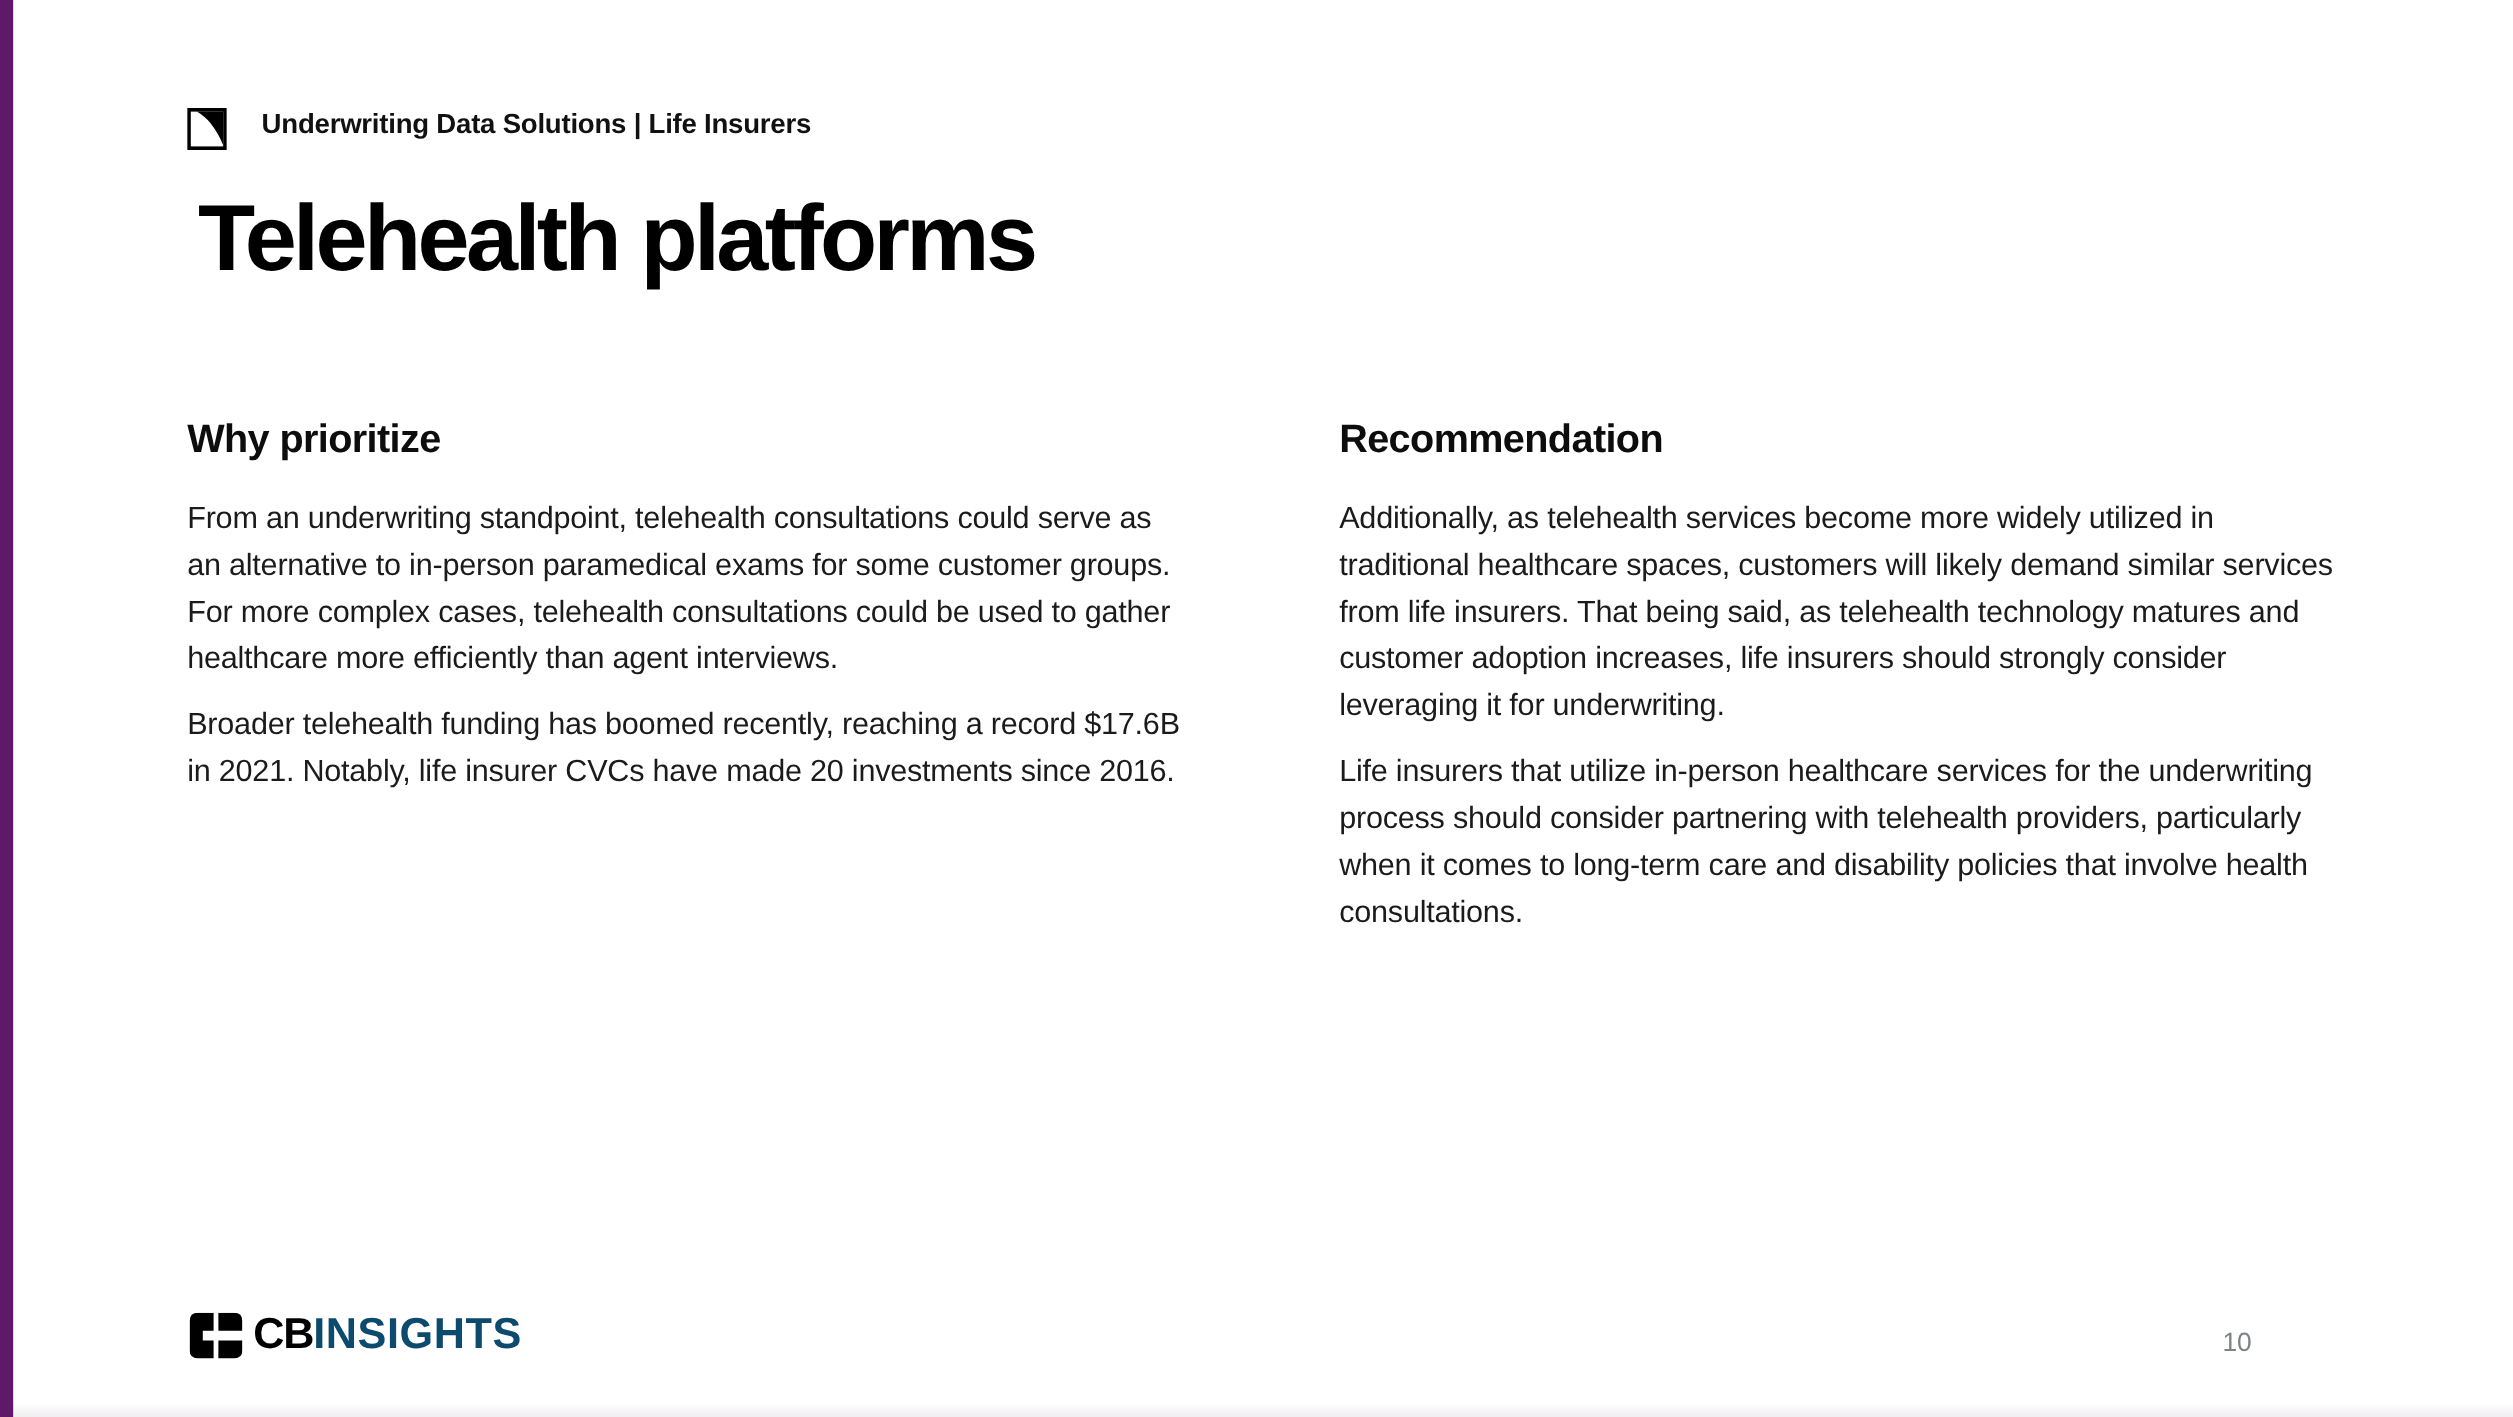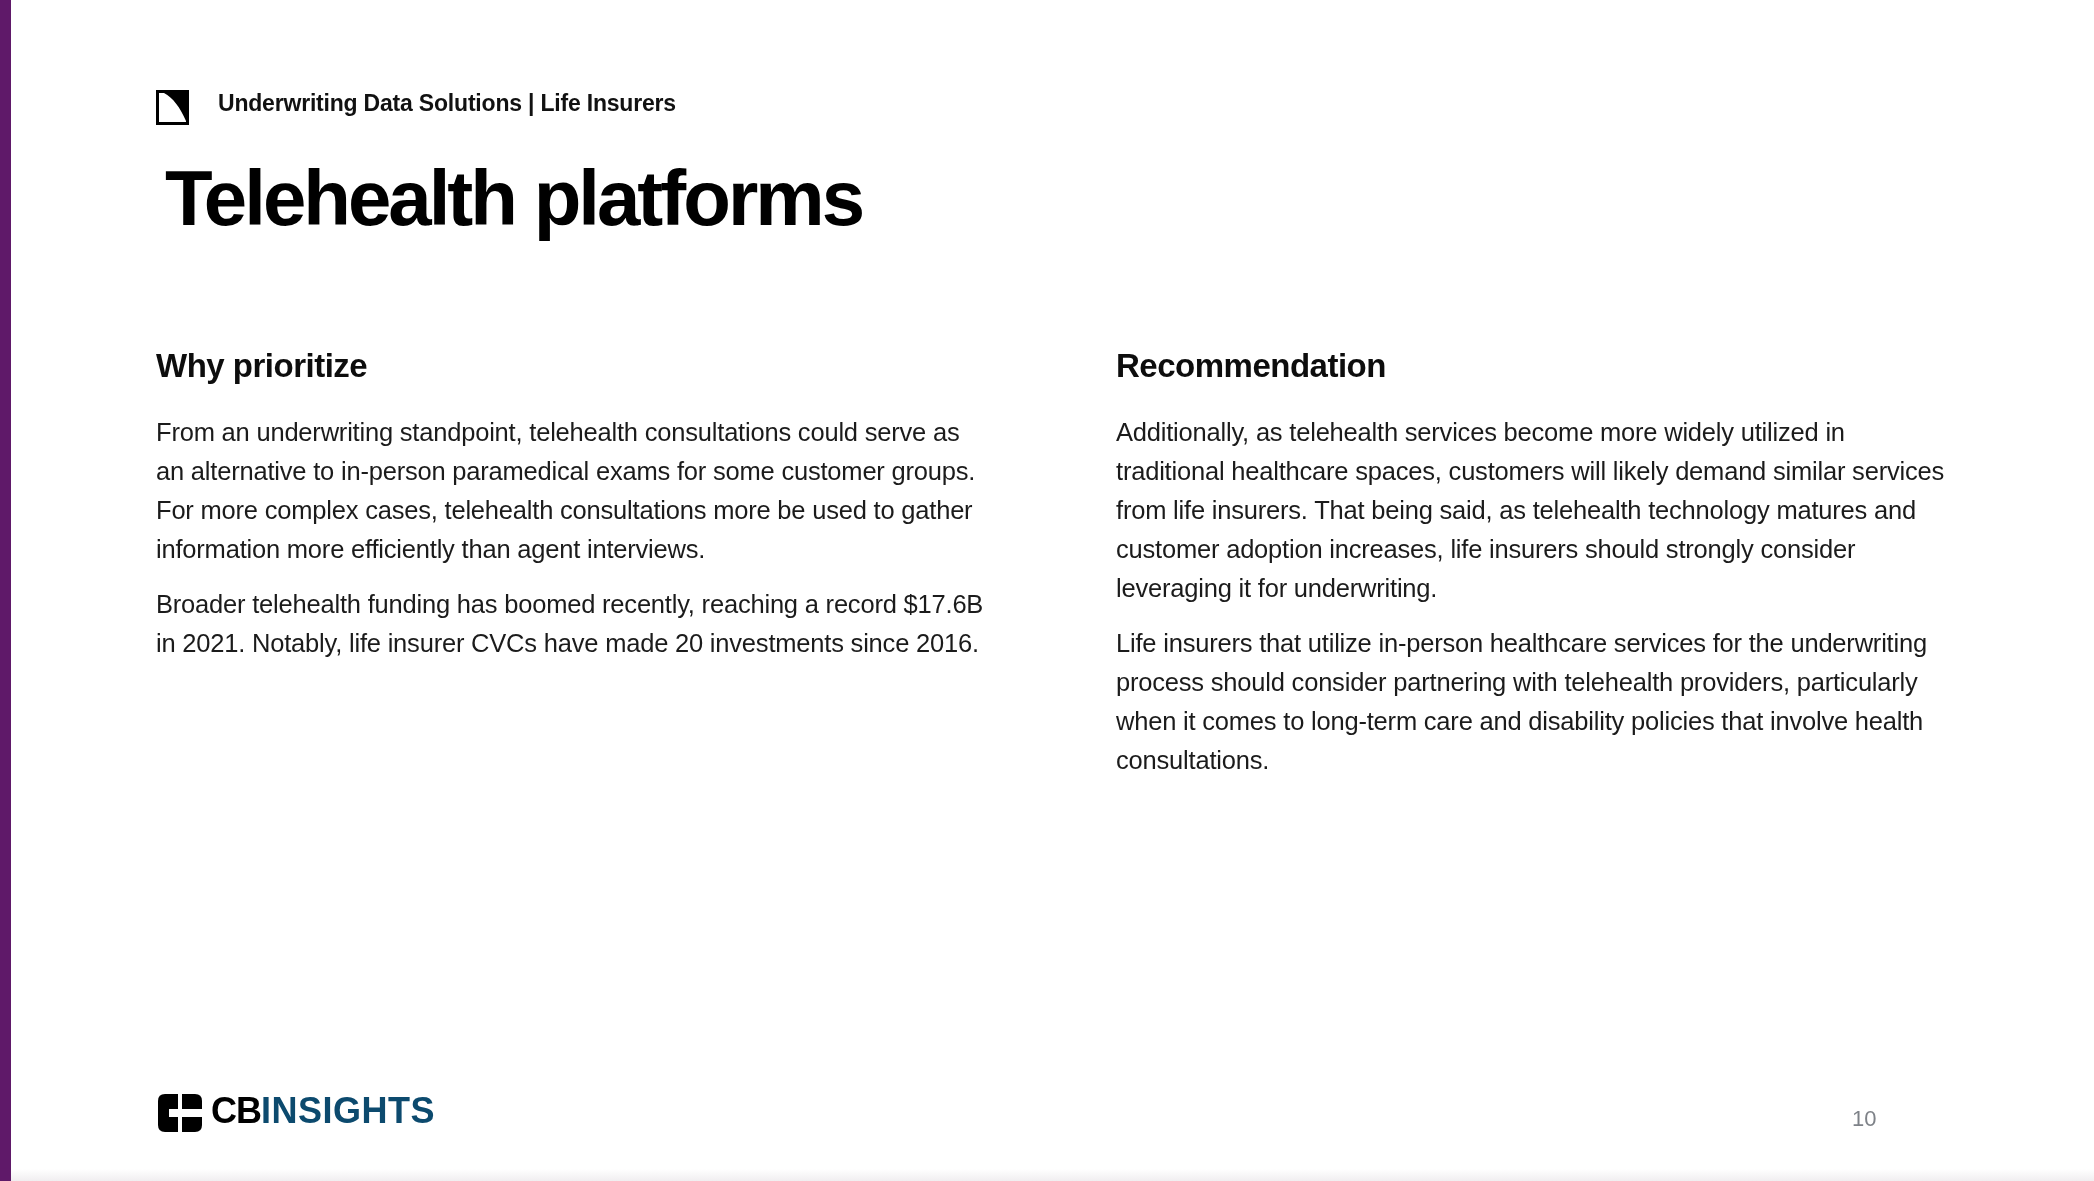--- a/index.html
+++ b/index.html
@@ -85,21 +85,21 @@
     </span>
     <span class="eyebrow-text">Underwriting Data Solutions | Life Insurers</span>
   </header>
 
   <h1 class="title">Telehealth platforms</h1>
 
   <main class="columns">
 
     <section class="col">
       <h2 class="col-heading">Why prioritize</h2>
-      <p>From an underwriting standpoint, telehealth consultations could serve as an alternative to in-person paramedical exams for some customer groups. For more complex cases, telehealth consultations more be used to gather information more efficiently than agent interviews.</p>
+      <p>From an underwriting standpoint, telehealth consultations could serve as an alternative to in-person paramedical exams for some customer groups. For more complex cases, telehealth consultations could be used to gather healthcare more efficiently than agent interviews.</p>
       <p>Broader telehealth funding has boomed recently, reaching a record $17.6B in 2021. Notably, life insurer CVCs have made 20 investments since 2016.</p>
     </section>
 
     <section class="col">
       <h2 class="col-heading">Recommendation</h2>
       <p>Additionally, as telehealth services become more widely utilized in traditional healthcare spaces, customers will likely demand similar services from life insurers. That being said, as telehealth technology matures and customer adoption increases, life insurers should strongly consider leveraging it for underwriting.</p>
       <p>Life insurers that utilize in-person healthcare services for the underwriting process should consider partnering with telehealth providers, particularly when it comes to long-term care and disability policies that involve health consultations.</p>
     </section>
 
   </main>

